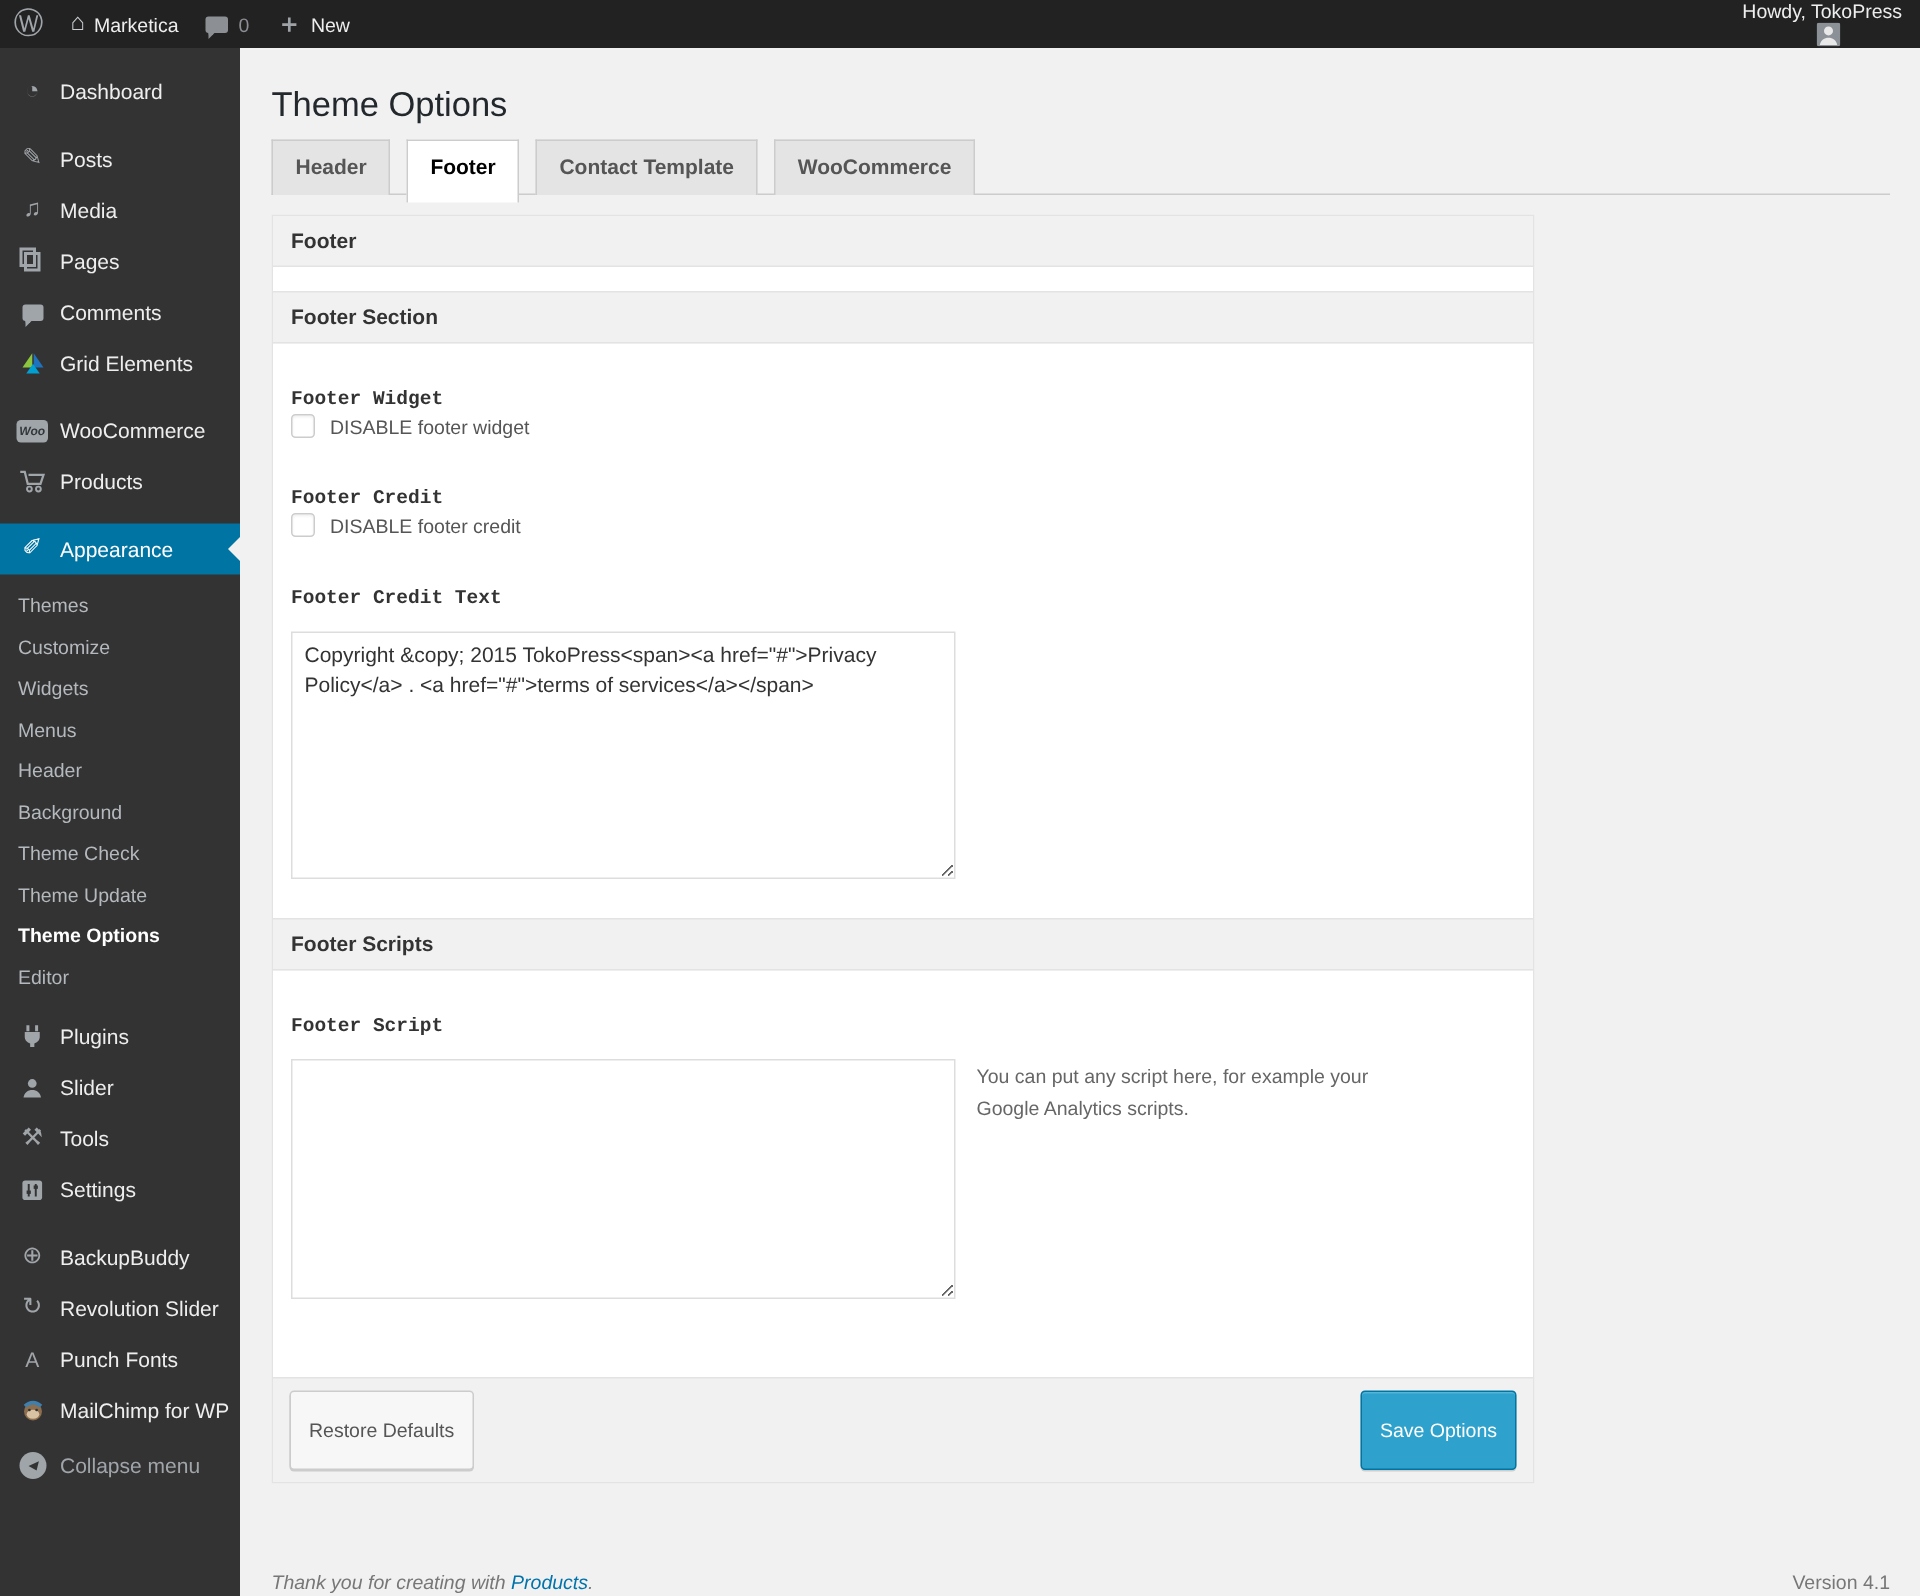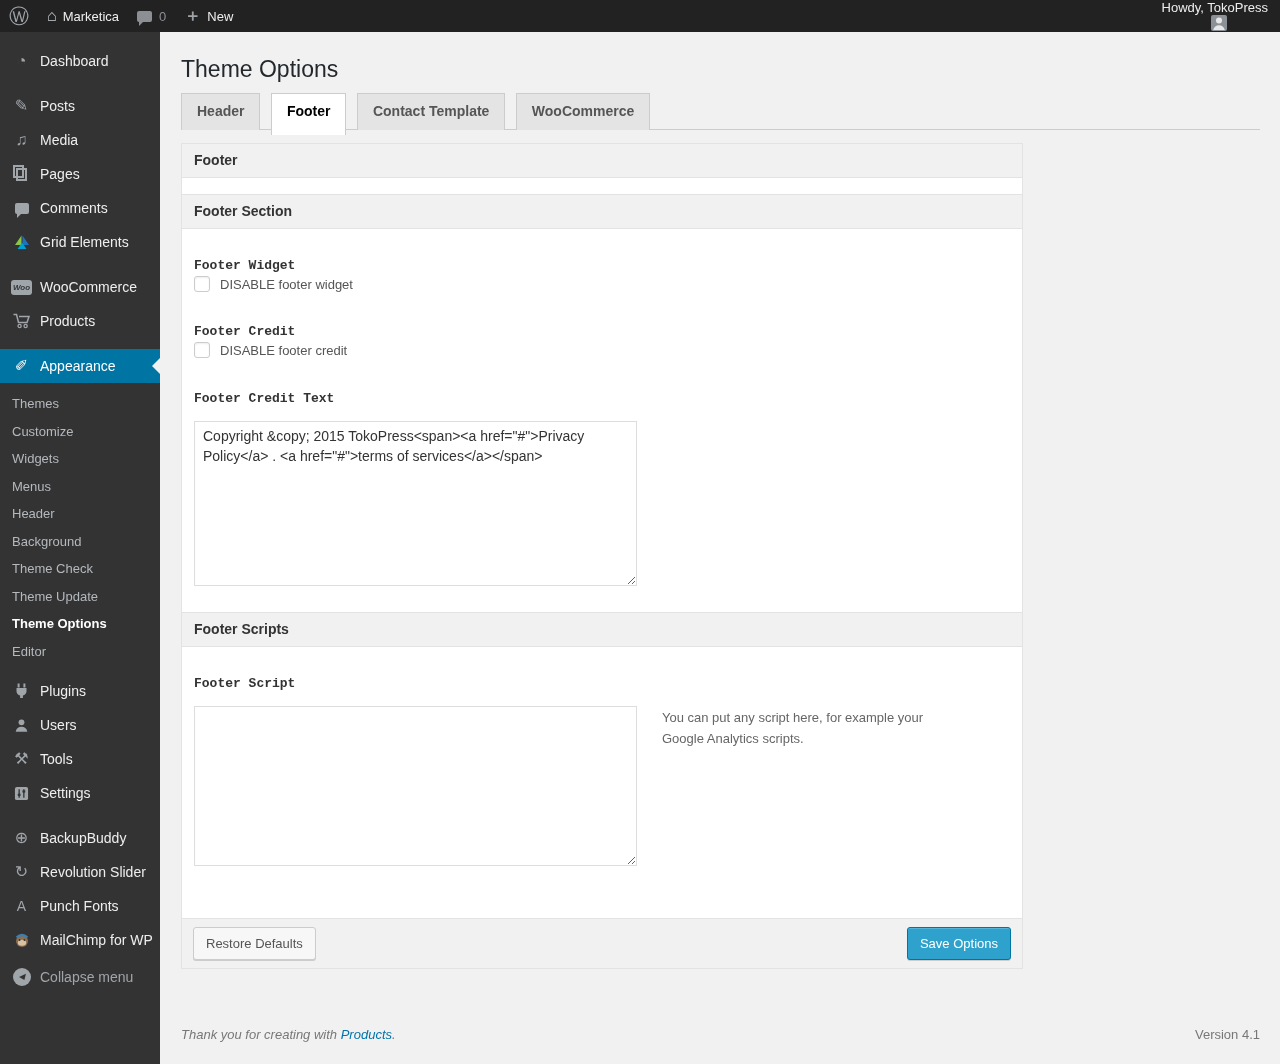--- a/index.html
+++ b/index.html
@@ -85,31 +85,31 @@
   }
   .check-label { font-size:13px; color:#555; }
   .field-row { display:flex; align-items:flex-start; margin-top:15px; }
   textarea.opt-textarea {
     width:443px; border:1px solid #ddd; background:#fff; color:#333;
     font-family:"Liberation Sans", sans-serif; font-size:14px; line-height:1.4;
     padding:5px 8px; resize:both; outline:none;
   }
   textarea.ta-credit { height:165px; }
   textarea.ta-script { height:160px; }
-  .field-desc { width:302px; margin-left:25px; font-size:13px; color:#666; line-height:1.6; padding-top:2px; }
+  .field-desc { width:302px; margin-left:14px; font-size:13px; color:#666; line-height:1.6; padding-top:2px; }
   .section-gap-26 { height:26px; }
   .section-gap-52 { height:52px; }
 
   .action-bar {
     background:#f1f1f1; border-top:1px solid #e3e3e3; padding:8px 11px;
     display:flex; justify-content:space-between; align-items:center;
   }
   .btn {
     font-family:"Liberation Sans", sans-serif; font-size:13px; line-height:1;
-    padding:9px 12px; border-radius:3px; cursor:pointer;
+    padding:19px 12px; border-radius:3px; cursor:pointer;
   }
   .btn-secondary {
     background:#f7f7f7; border:1px solid #ccc; color:#555;
     box-shadow:0 1px 0 #ccc;
   }
   .btn-primary {
     background:#2ea2cc; border:1px solid #0074a2; color:#fff;
     box-shadow:inset 0 1px 0 rgba(120,200,230,.5), 0 1px 0 rgba(0,0,0,.15);
   }
 
@@ -232,21 +232,21 @@
     </span>
     <span>Plugins</span>
   </div>
   <div class="menu-item">
     <span class="mi-icon">
       <svg width="15" height="15" viewBox="0 0 16 16" fill="#a0a5aa">
           <circle cx="8" cy="4.6" r="3.1"></circle>
           <path d="M1.8 14.6c.5-3.6 3.1-5.4 6.2-5.4s5.7 1.8 6.2 5.4z"></path>
         </svg>
     </span>
-    <span>Users</span>
+    <span>Slider</span>
   </div>
   <div class="menu-item">
     <span class="mi-icon">⚒</span>
     <span>Tools</span>
   </div>
   <div class="menu-item">
     <span class="mi-icon">
       <svg width="15" height="15" viewBox="0 0 16 16">
           <rect x="1" y="1" width="14" height="14" rx="2" fill="#a0a5aa"></rect>
           <line x1="5.5" y1="3.5" x2="5.5" y2="12.5" stroke="#333" stroke-width="1.4"></line>

